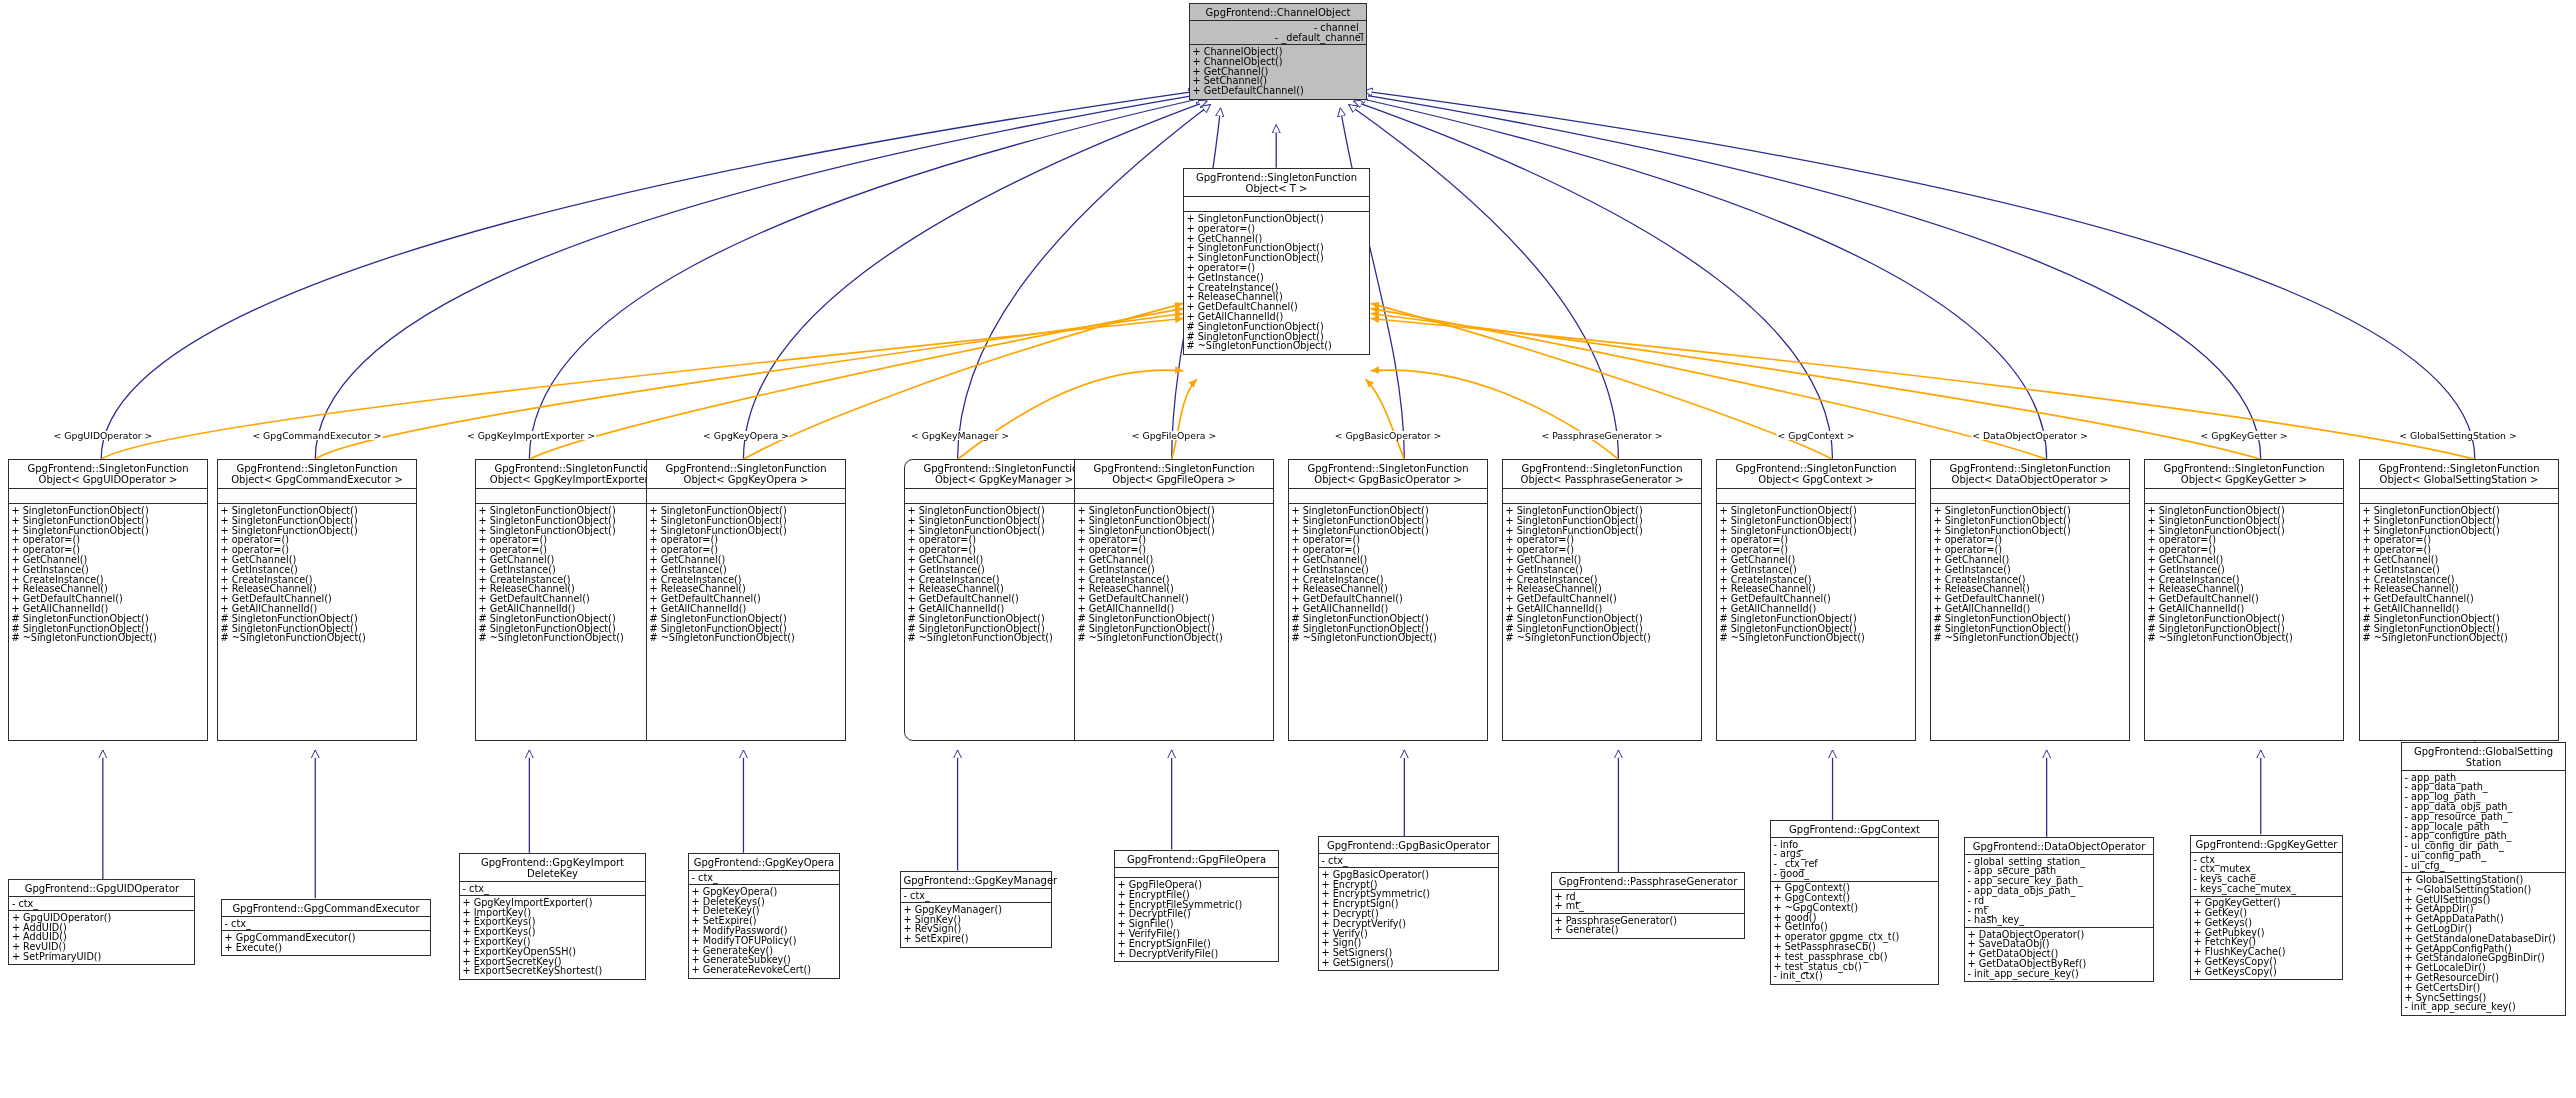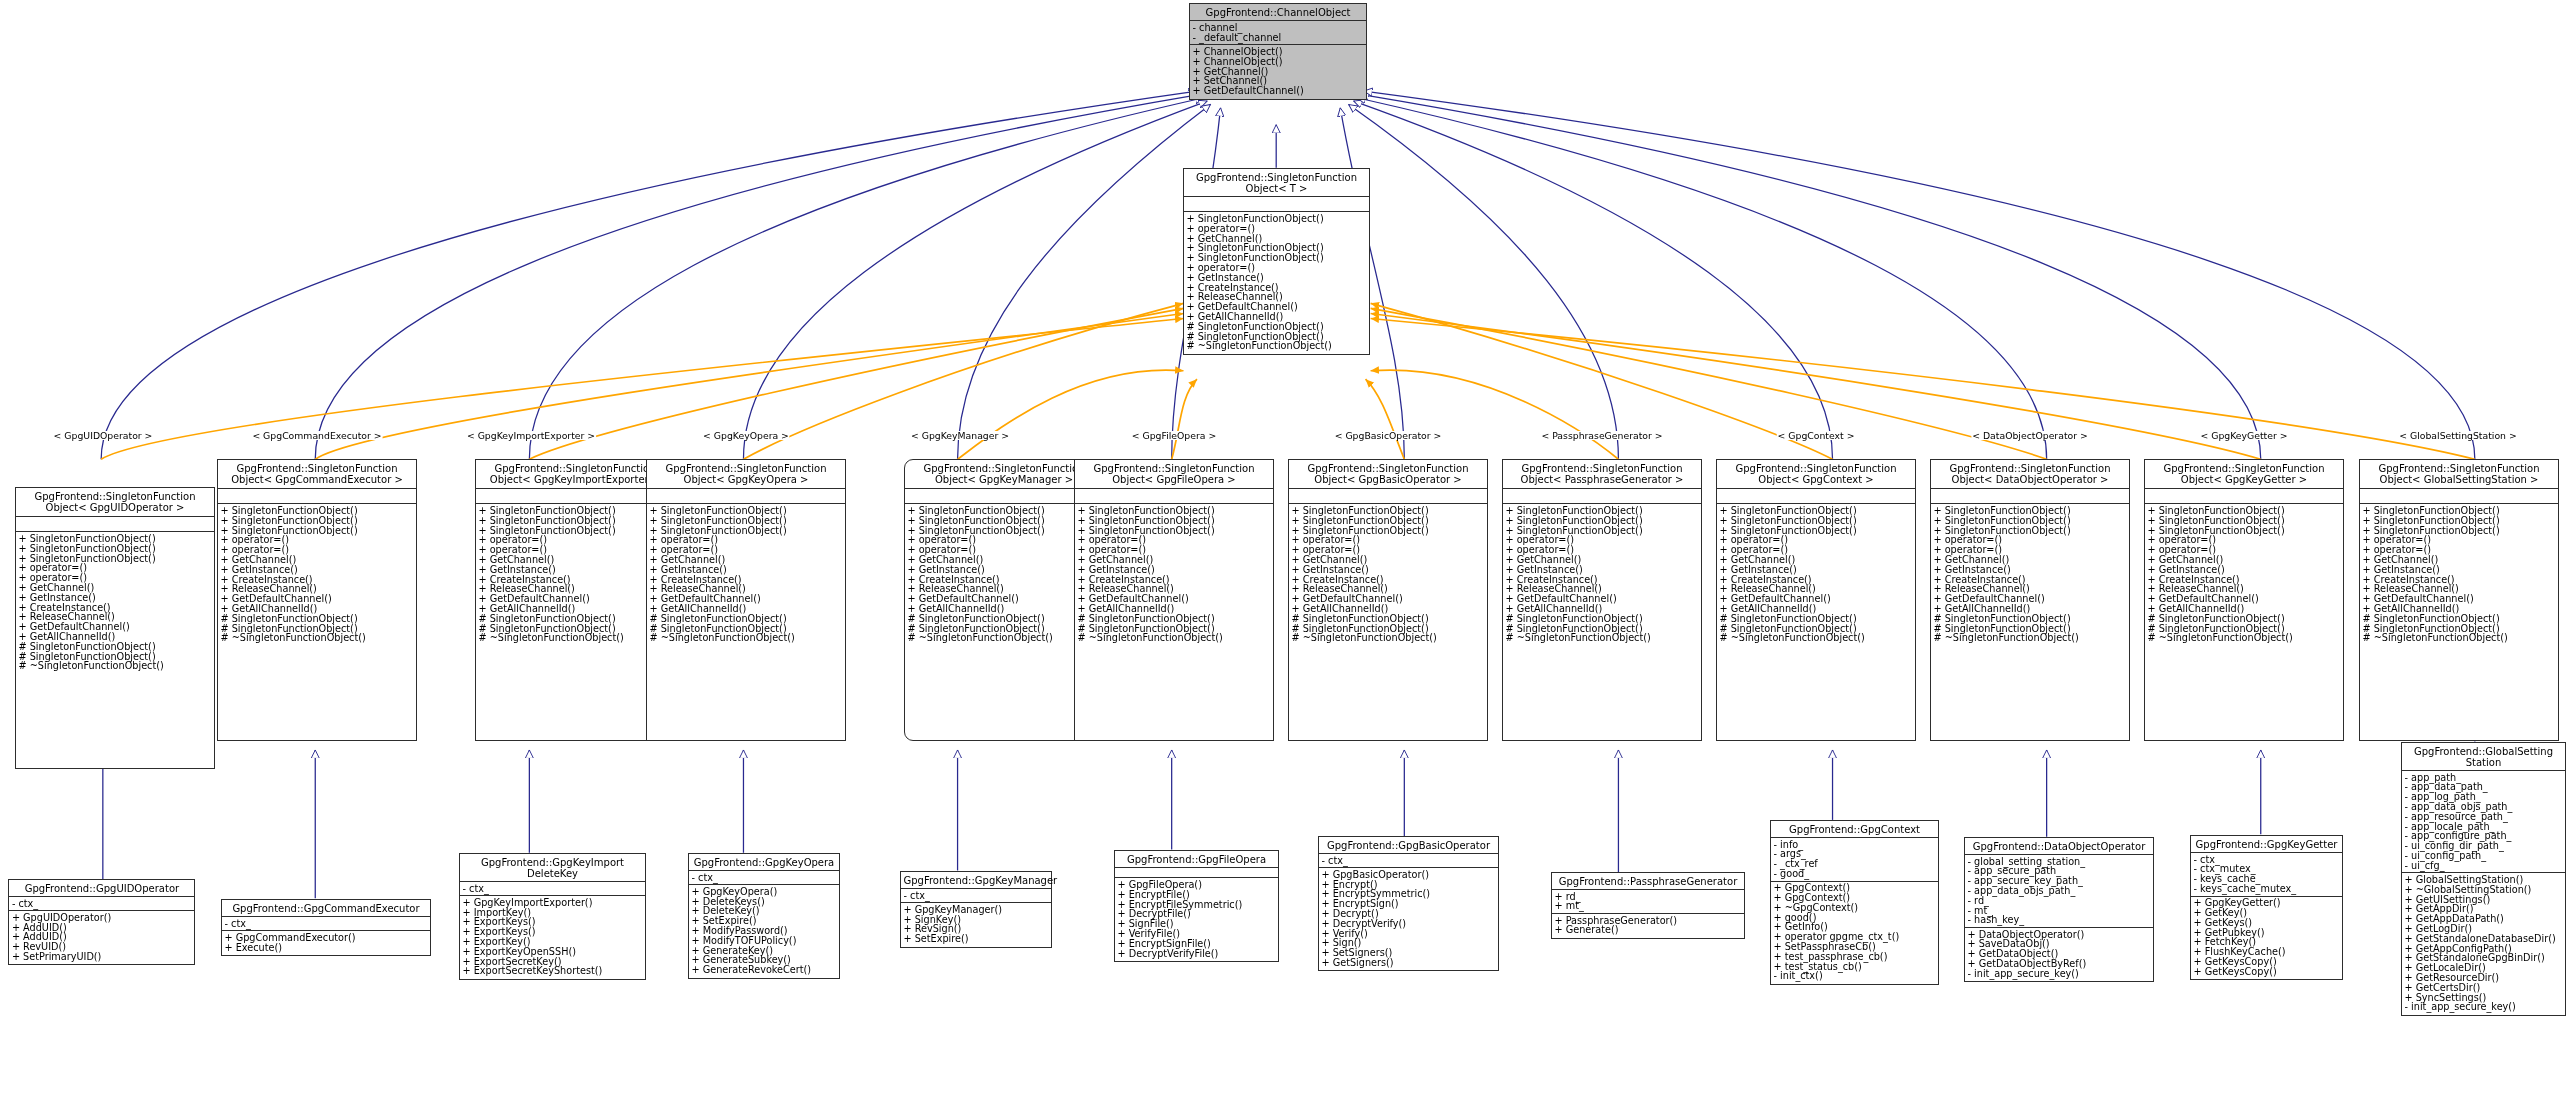--- a/index.html
+++ b/index.html
@@ -31,21 +31,21 @@
     font-size:10px;
     line-height:11px;
     white-space:normal;
   }
   .uml.root .hdr{background:#bfbfbf;}
   .uml .attrs{
     border-bottom:0.8px solid #2d2d2d;
     padding:1.7px 2.5px 1.7px 2.5px;
     min-height:5.9px;
   }
-  .uml.root .attrs{background:#bfbfbf;}
+  .uml.root .attrs{background:#bfbfbf;text-align:right;}
   .uml .ops{padding:1.7px 2.5px 2.5px 2.5px;}
   .uml.root .ops{background:#bfbfbf;}
   .uml .attrs div,.uml .ops div{white-space:nowrap;}
 
   
   .mid{width:200px;top:459px;height:282px;}
   .mid .hdr{height:23px;}
   .mid .attrs{height:11px;}
 
   
@@ -152,21 +152,21 @@
         <div>+ ReleaseChannel()</div>
         <div>+ GetDefaultChannel()</div>
         <div>+ GetAllChannelId()</div>
         <div># SingletonFunctionObject()</div>
         <div># SingletonFunctionObject()</div>
         <div># ~SingletonFunctionObject()</div>
       </div>
   </div>
 
   <div id="mid-row">
-      <div class="uml mid" style="left: 15px; margin-top: 28px;">
+      <div class="uml mid" style="left: 8px;">
         <div class="hdr">GpgFrontend::SingletonFunction Object&lt; GpgUIDOperator &gt;</div>
         <div class="attrs"></div>
         <div class="ops">
           <div>+ SingletonFunctionObject()</div>
           <div>+ SingletonFunctionObject()</div>
           <div>+ SingletonFunctionObject()</div>
           <div>+ operator=()</div>
           <div>+ operator=()</div>
           <div>+ GetChannel()</div>
           <div>+ GetInstance()</div>

